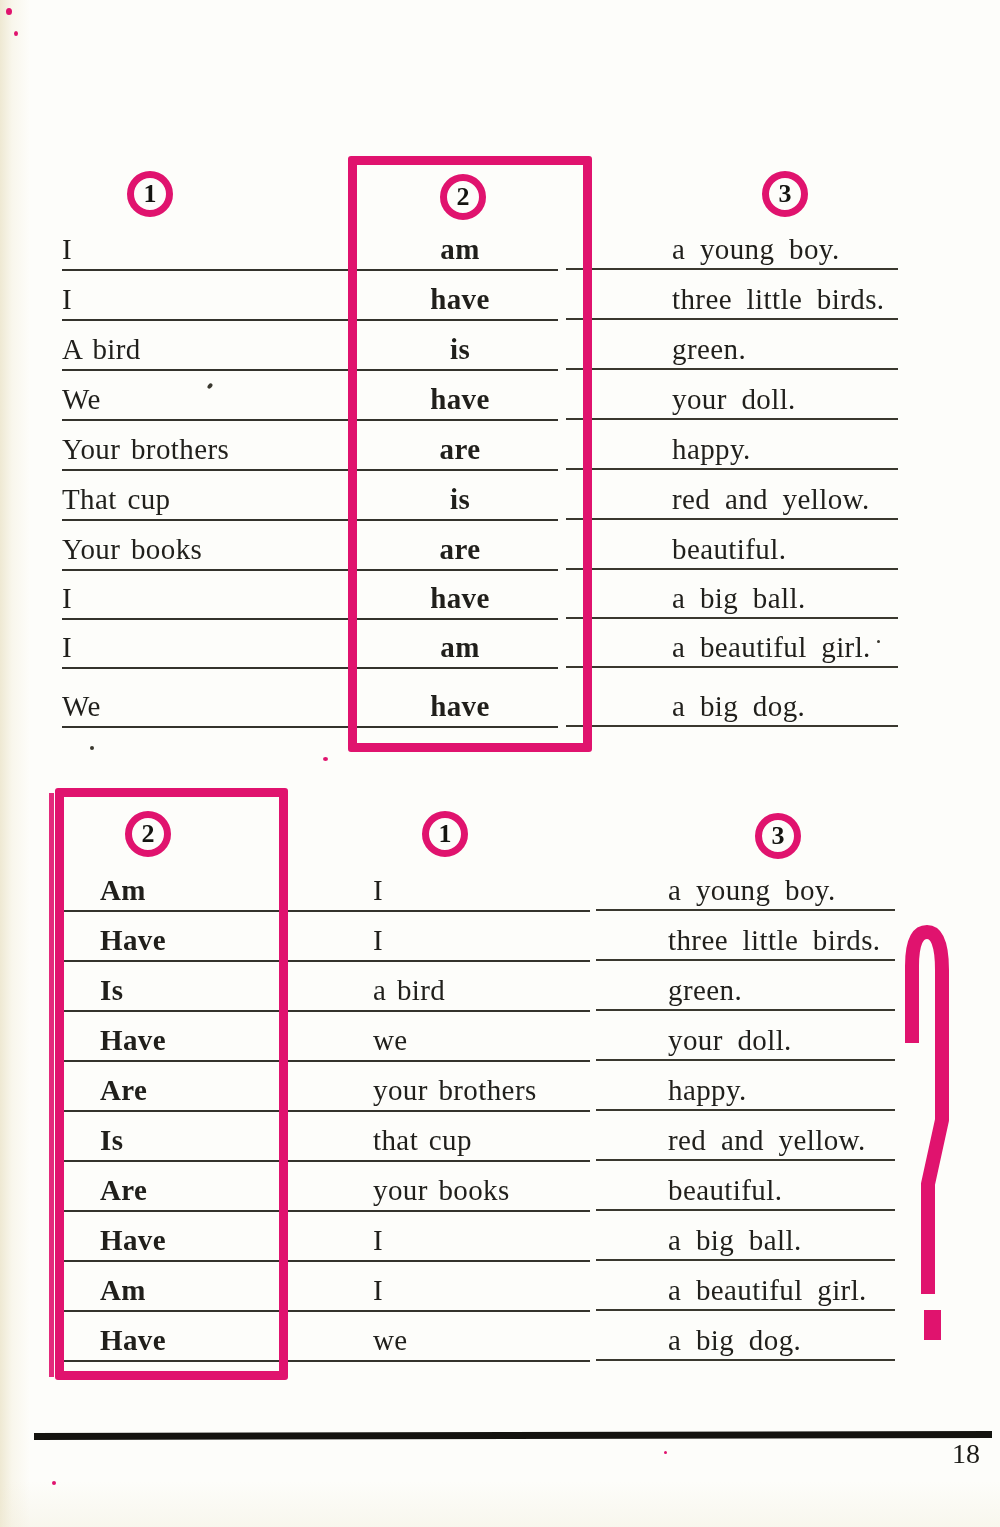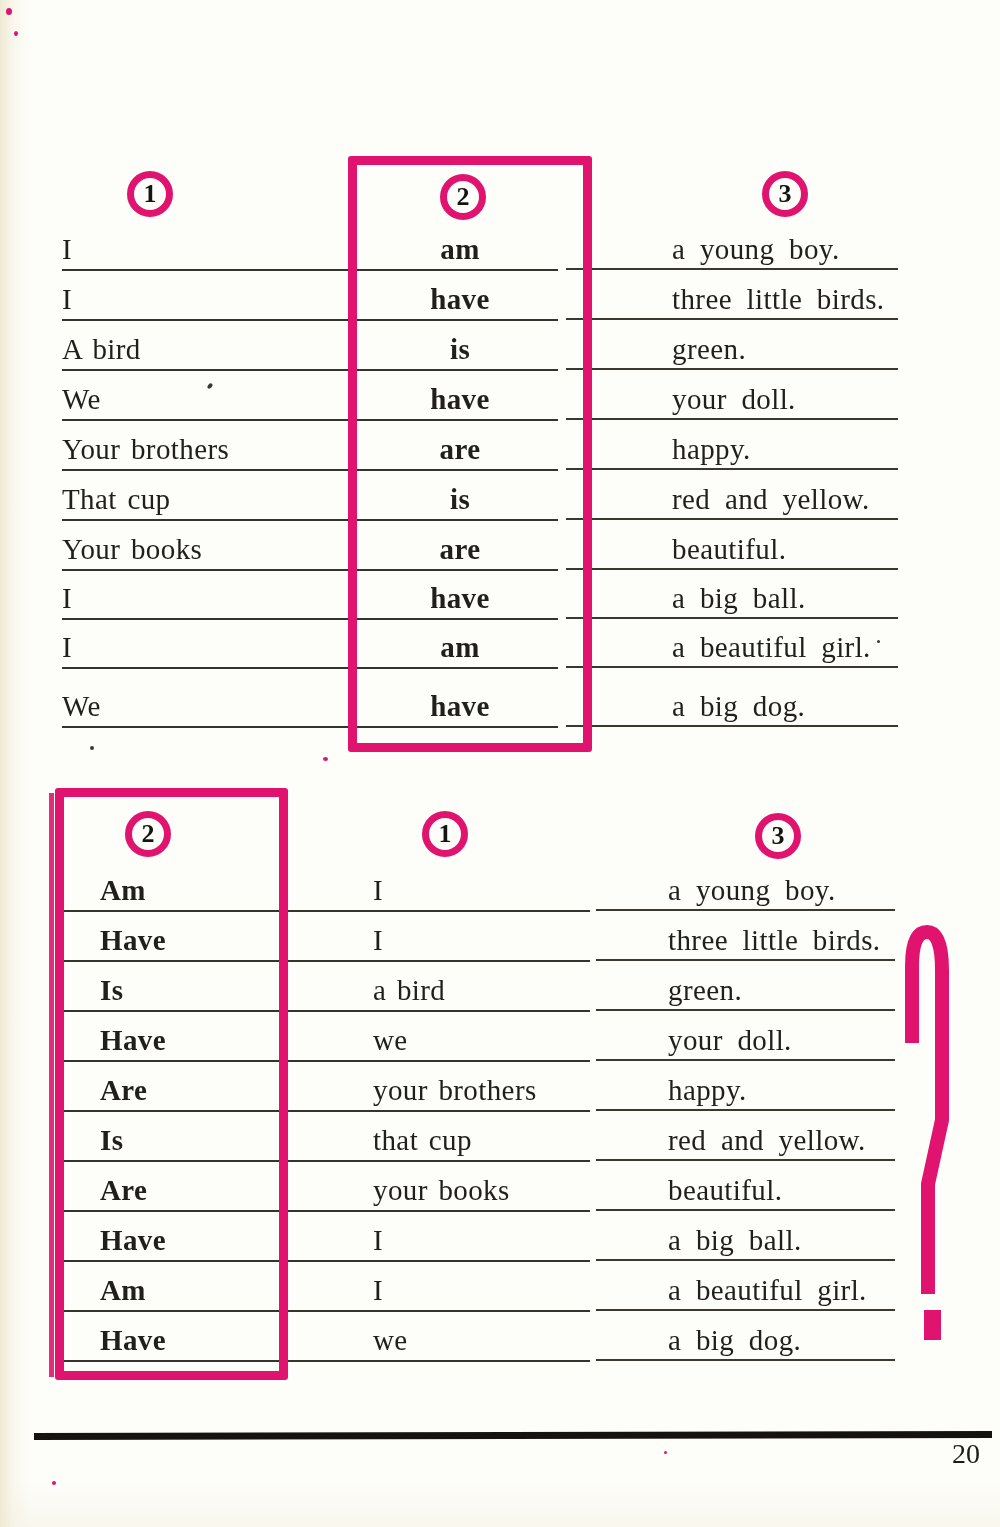--- a/index.html
+++ b/index.html
@@ -245,15 +245,15 @@
   <div class="speck pink" style="left:6px;top:8px;width:6px;height:7px;"></div>
   <div class="speck pink" style="left:14px;top:31px;width:4px;height:5px;"></div>
   <div class="speck pink" style="left:323px;top:757px;width:5px;height:4px;"></div>
   <div class="speck pink" style="left:52px;top:1481px;width:4px;height:4px;"></div>
   <div class="speck pink" style="left:664px;top:1451px;width:3px;height:3px;"></div>
   <div class="speck ink" style="left:208px;top:383px;width:4px;height:6px;transform:rotate(40deg);"></div>
   <div class="speck ink" style="left:90px;top:746px;width:4px;height:4px;"></div>
   <div class="speck ink" style="left:877px;top:640px;width:3px;height:3px;"></div>
 
   <div class="footer-rule"></div>
-  <div class="page-number">20</div>
+  <div class="page-number">18</div>
 
 </div>
 
 </body></html>

